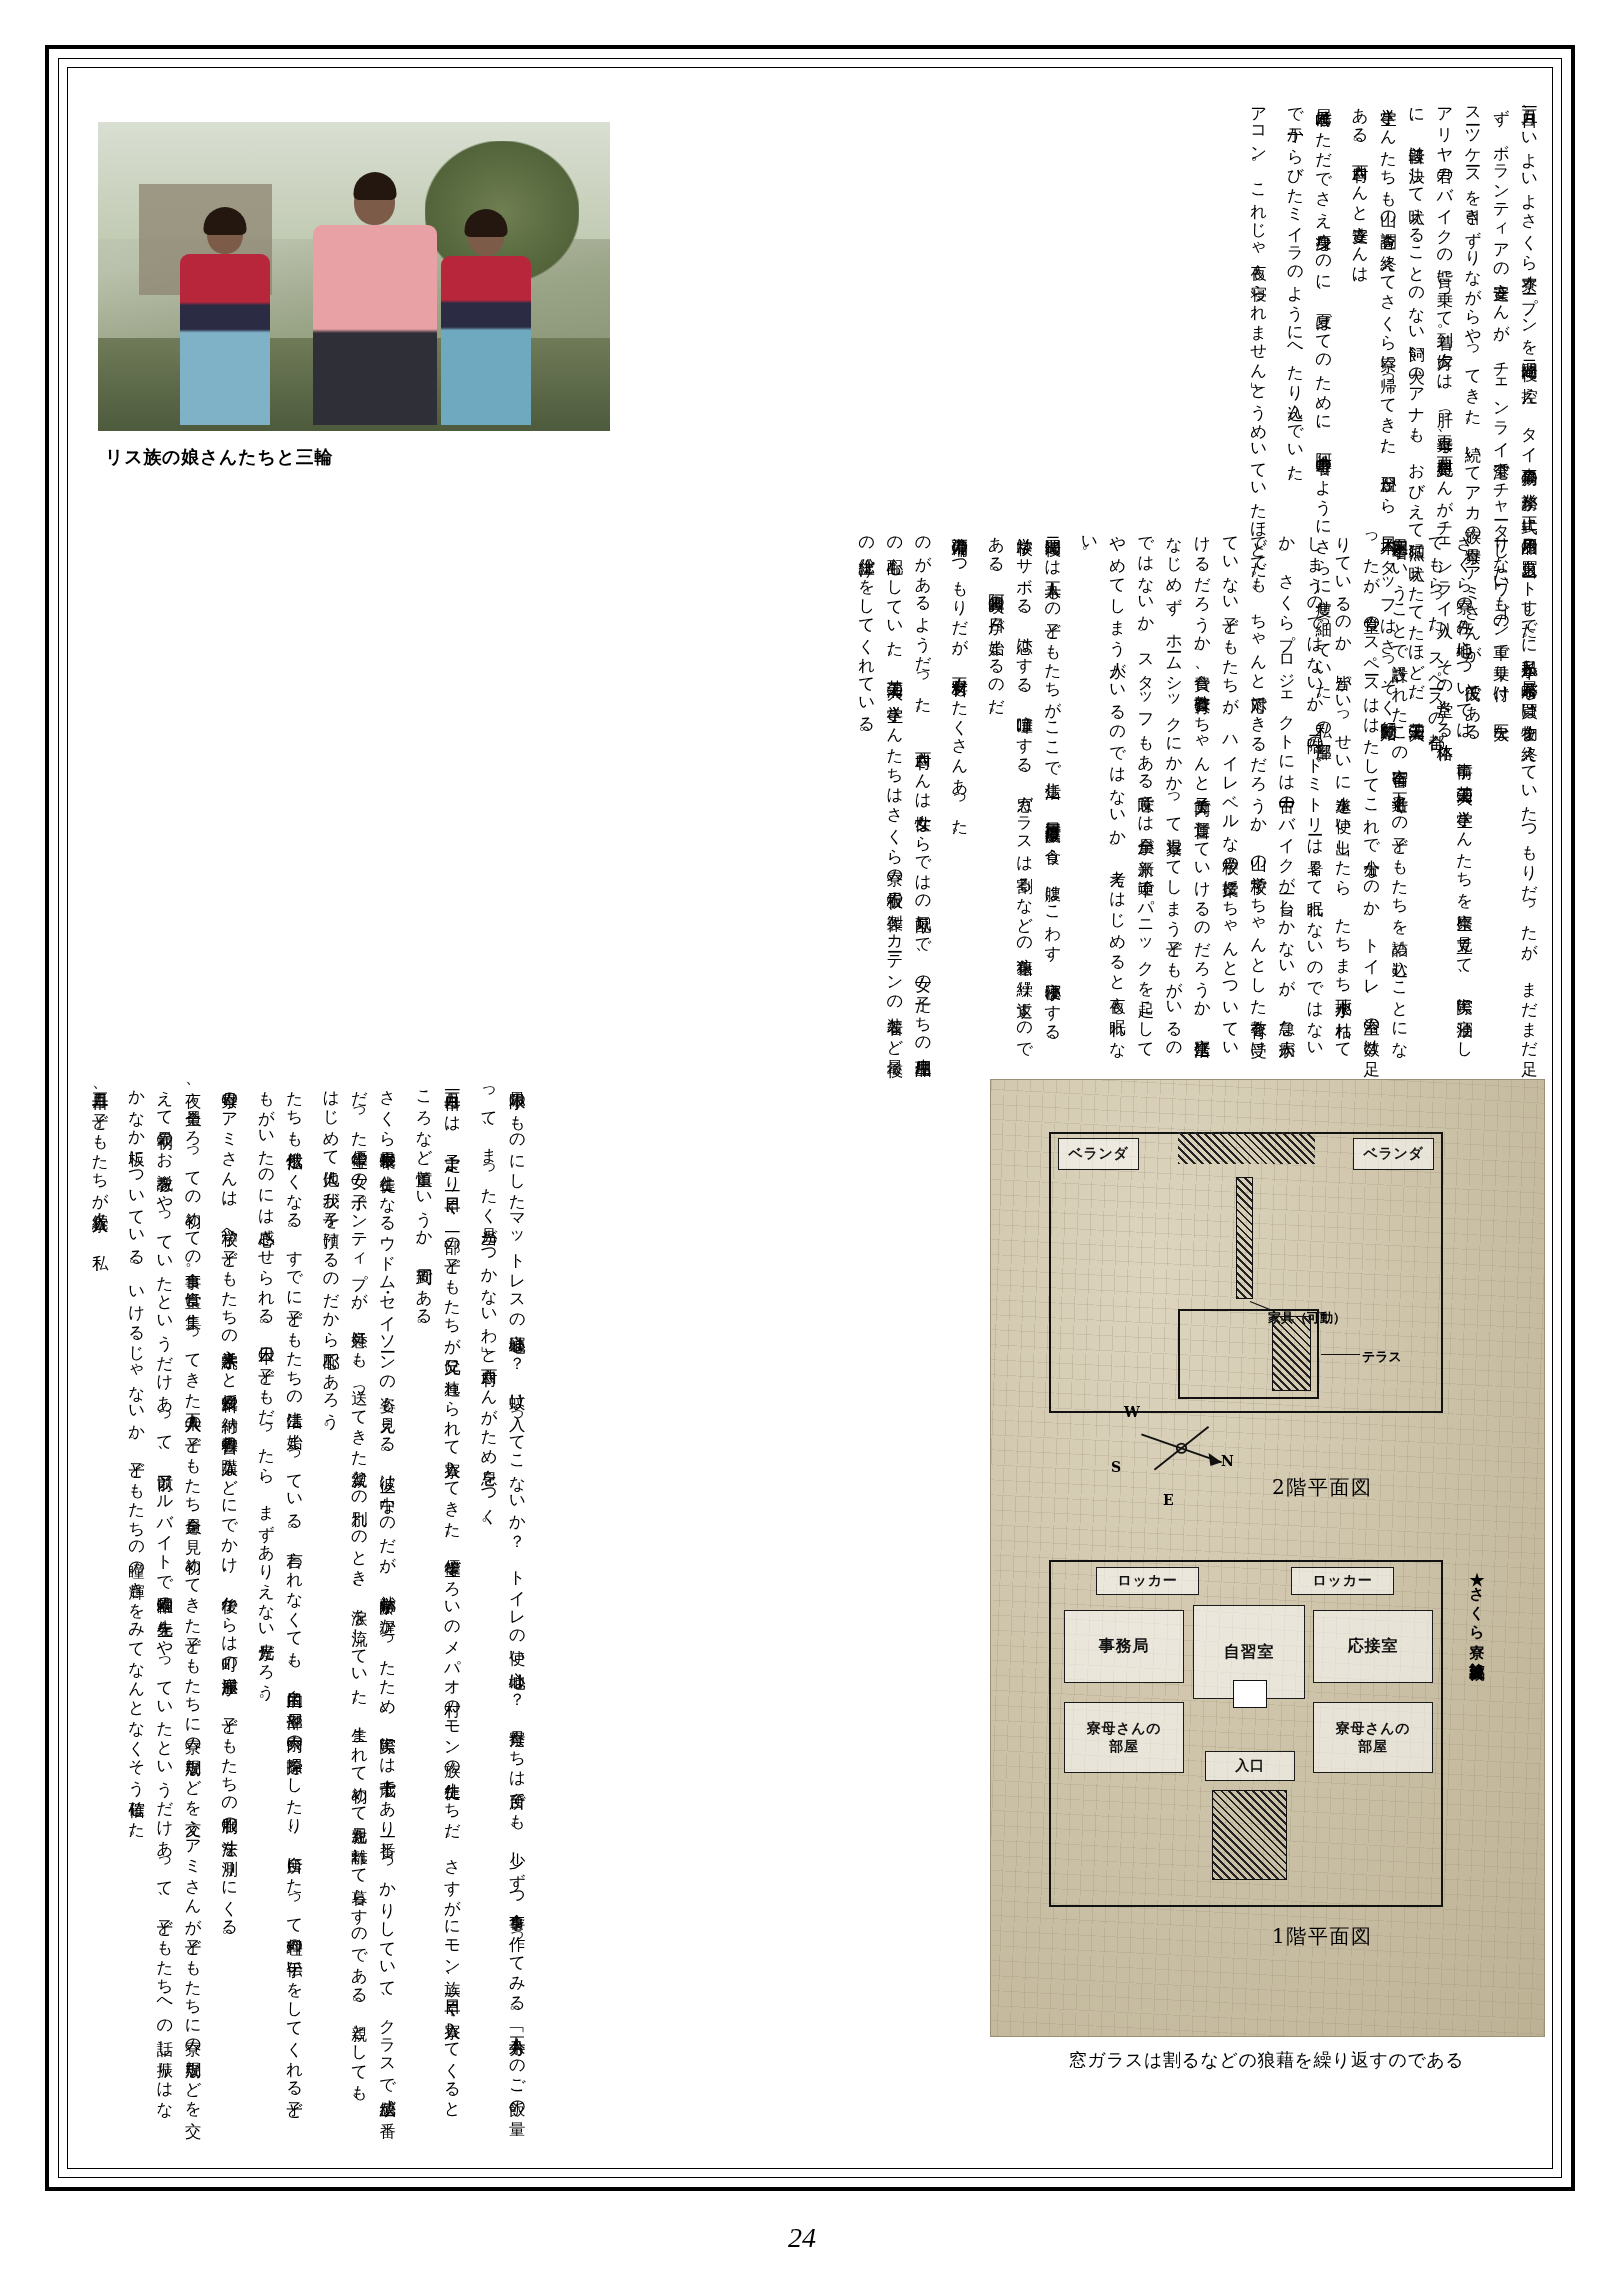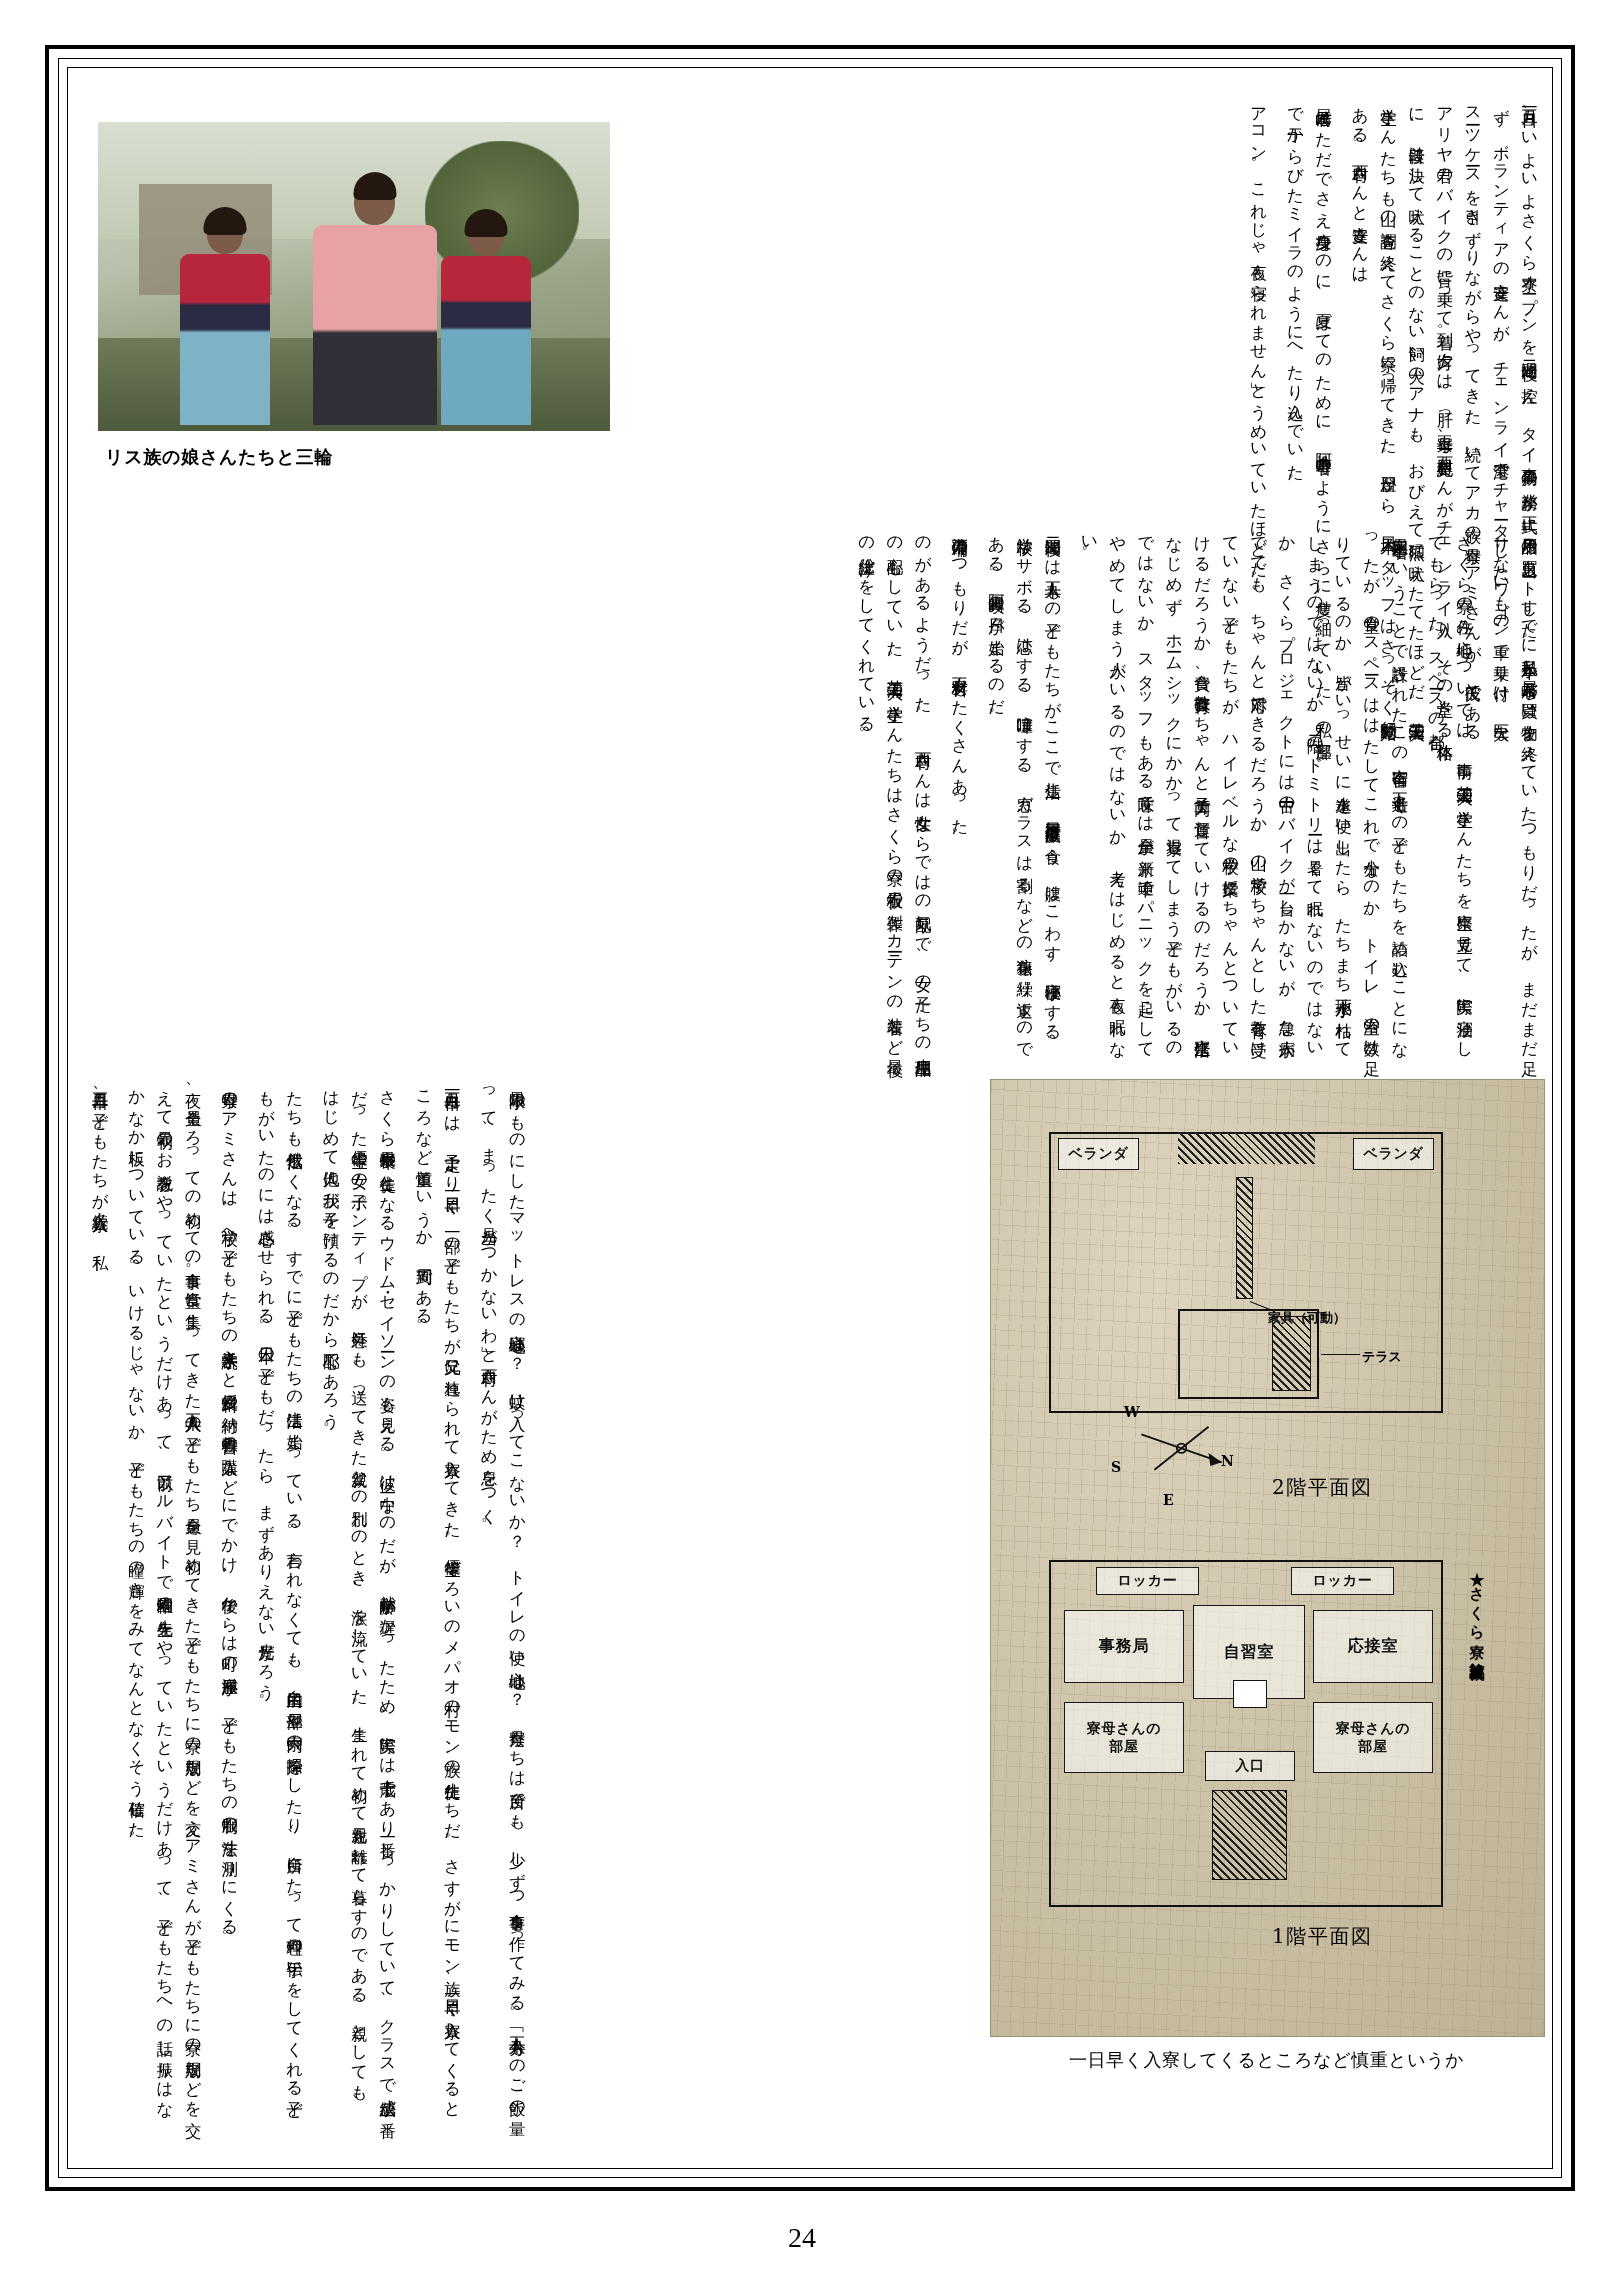--- a/index.html
+++ b/index.html
@@ -237,20 +237,21 @@
     letter-spacing: 0.1em;
   }
 
   .page-number {
     position: absolute;
     left: 0; right: 16px;
     top: 2222px;
     text-align: center;
     font-family: "Liberation Serif", serif;
     font-size: 28px;
+    font-style: italic;
   }
 </style>
 </head>
 <body>
 
 <div class="page-frame-outer">
   <div class="page-frame-mid">
     <div class="page-frame-inner"></div>
   </div>
 </div>
@@ -363,19 +364,19 @@
       <div class="room small" style="left:322px; top:622px; width:120px; height:71px; white-space:pre-line;">寮母さんの
 部屋</div>
 
       <div class="room small" style="left:214px; top:671px; width:90px; height:30px;">入口</div>
       <div class="wallbox hatch" style="left:221px; top:710px; width:75px; height:90px; border:1.9px solid #111;"></div>
 
       <div class="plan-title-h" style="position:absolute; left:281px; top:843px; width:187px;">1階平面図</div>
 
       <div class="sakura-tag" style="left:476px; top:480px;">★さくら寮　施設概要</div>
     </div>
-    <div class="plan-caption">一日早く入寮してくるところなど慎重というか</div>
+    <div class="plan-caption">窓ガラスは割るなどの狼藉を繰り返すのである</div>
   </div>
 
 </div>
 
 <div class="page-number">24</div>
 
 
 </body></html>

